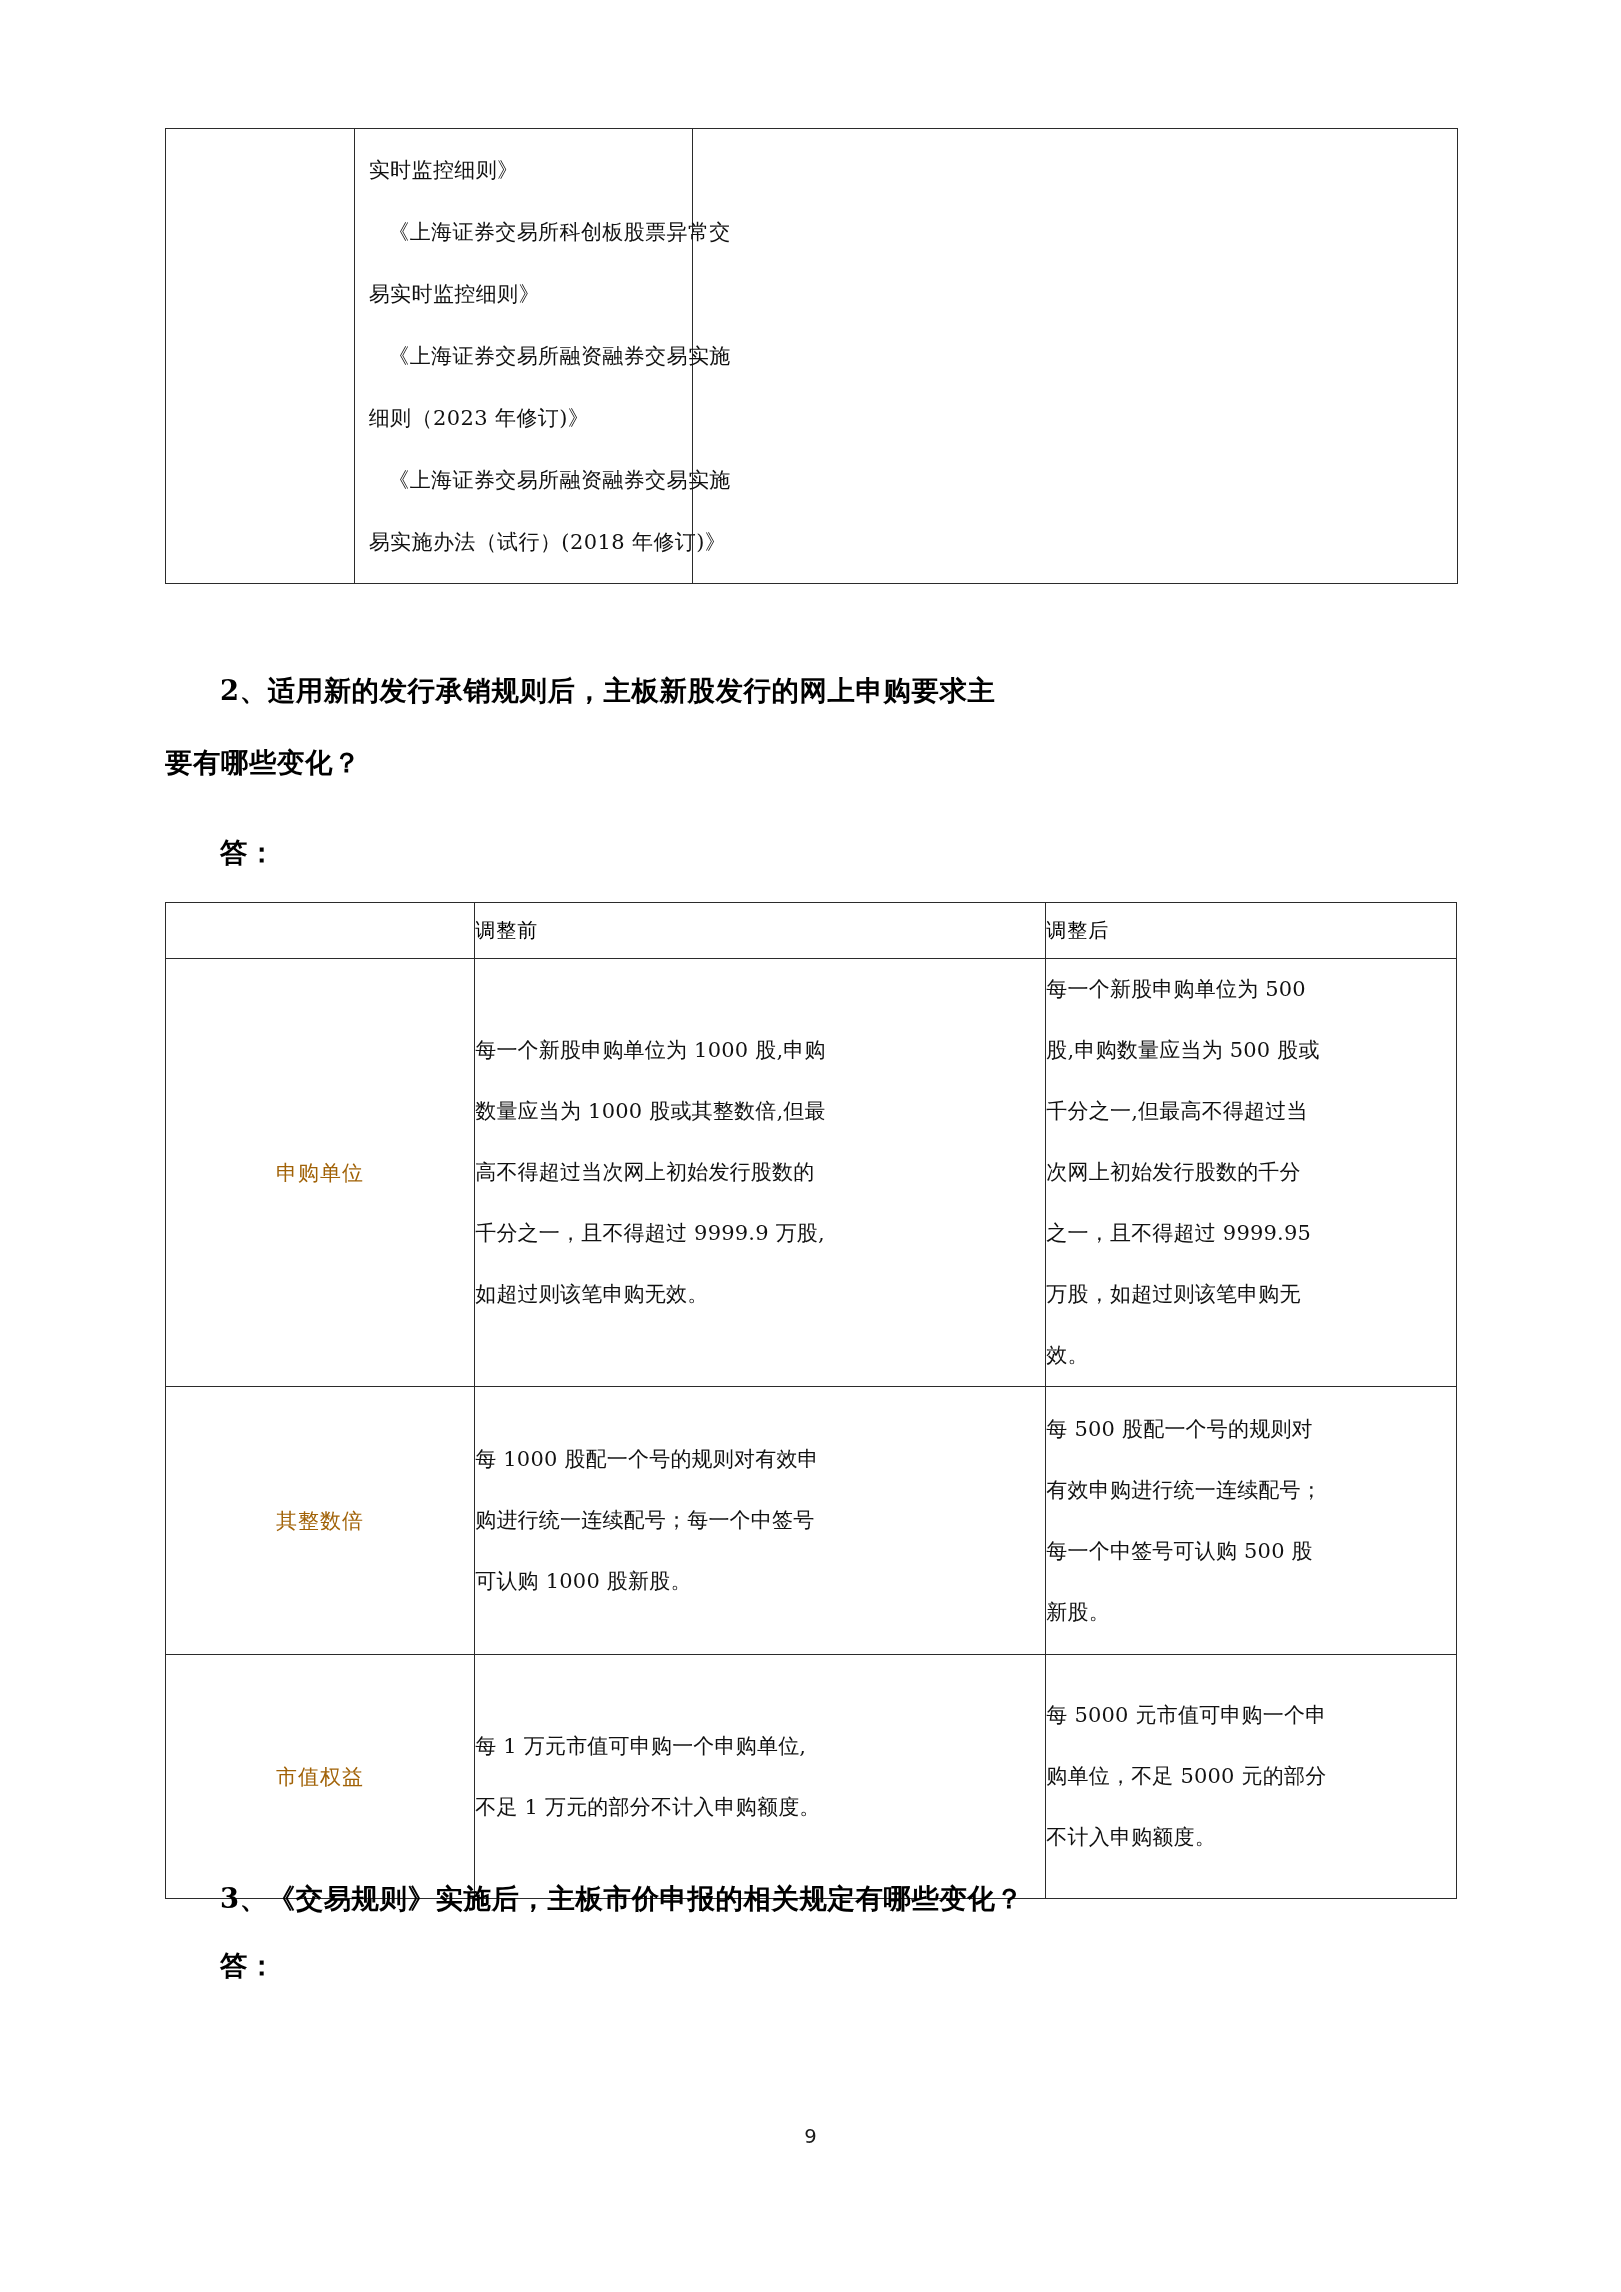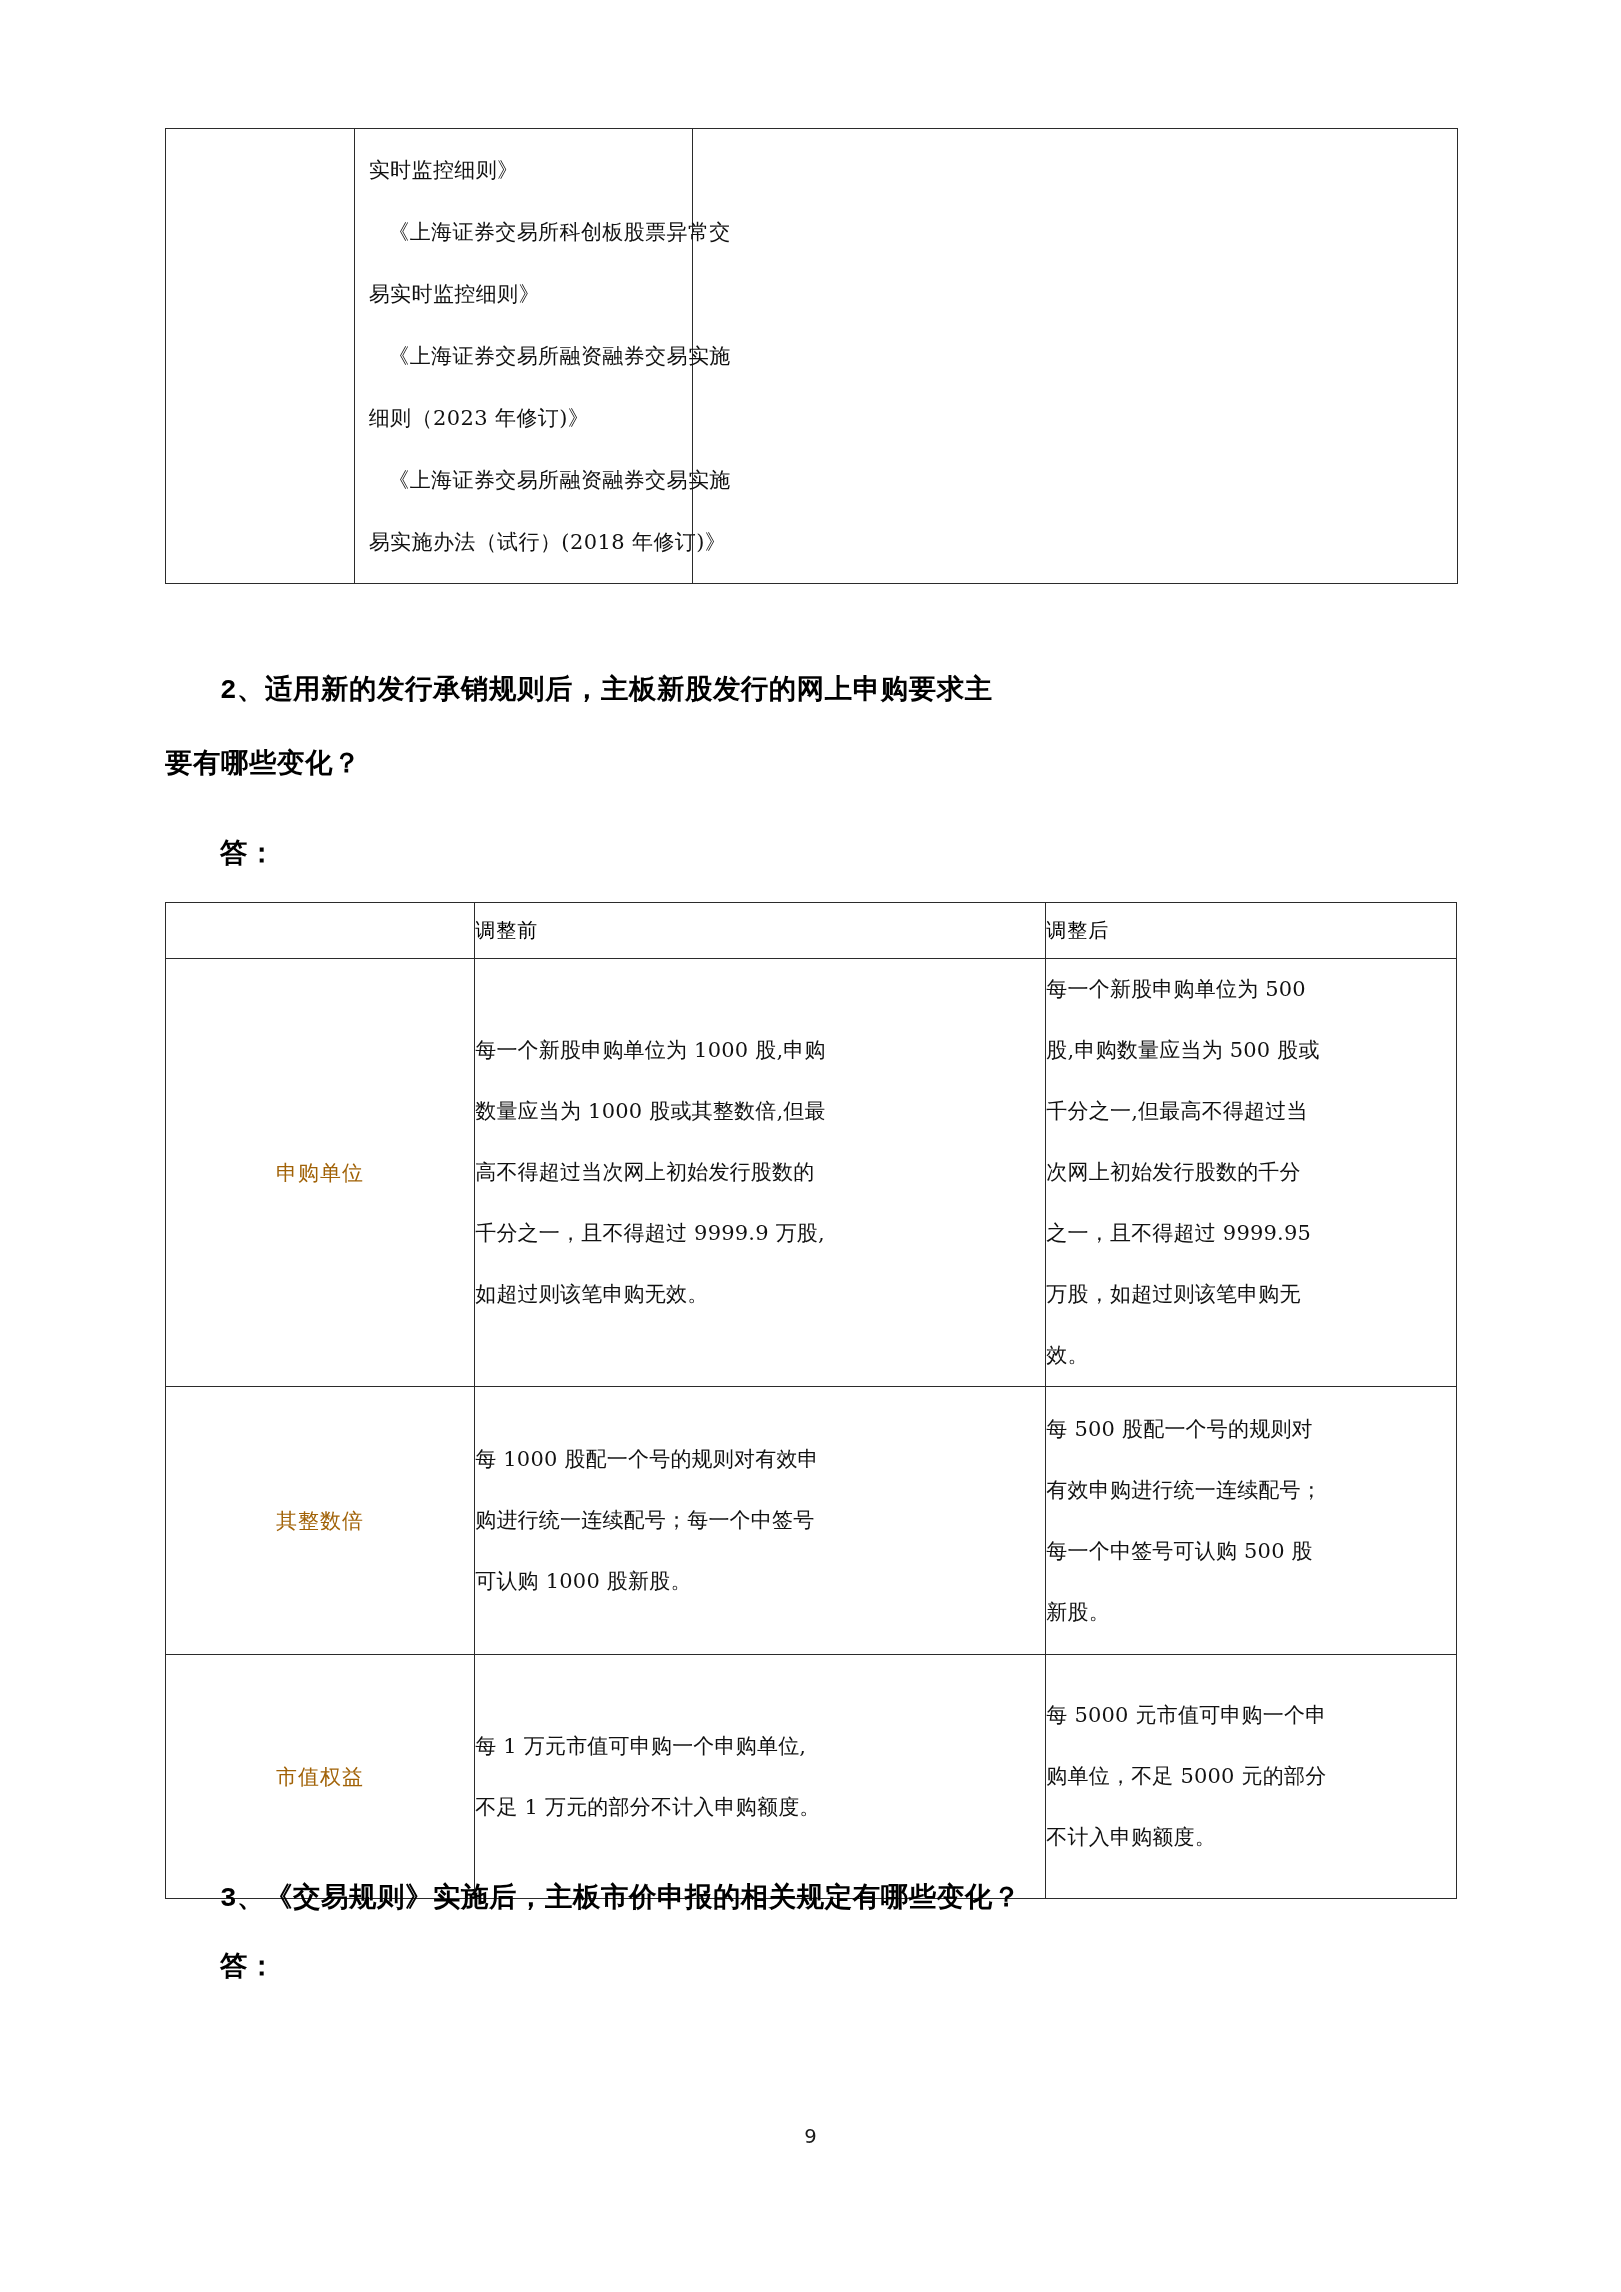--- a/index.html
+++ b/index.html
@@ -61,21 +61,21 @@
     position: absolute;
     left: 165px;
     font-family: "DejaVu Serif", "Liberation Serif", serif;
     font-weight: bold;
     font-size: 27.4px;
     line-height: 63px;
     letter-spacing: 0.6px;
     color: #000;
     white-space: nowrap;
   }
-  .qline.ind { text-indent: 55px; font-family: Liberation Mono, monospace; }
+  .qline.ind { text-indent: 55px; }
   .aline {
     position: absolute;
     left: 165px;
     font-family: "DejaVu Serif", "Liberation Serif", serif;
     font-weight: bold;
     font-size: 27.4px;
     line-height: 63px;
     letter-spacing: 0.6px;
     color: #000;
     white-space: nowrap;

